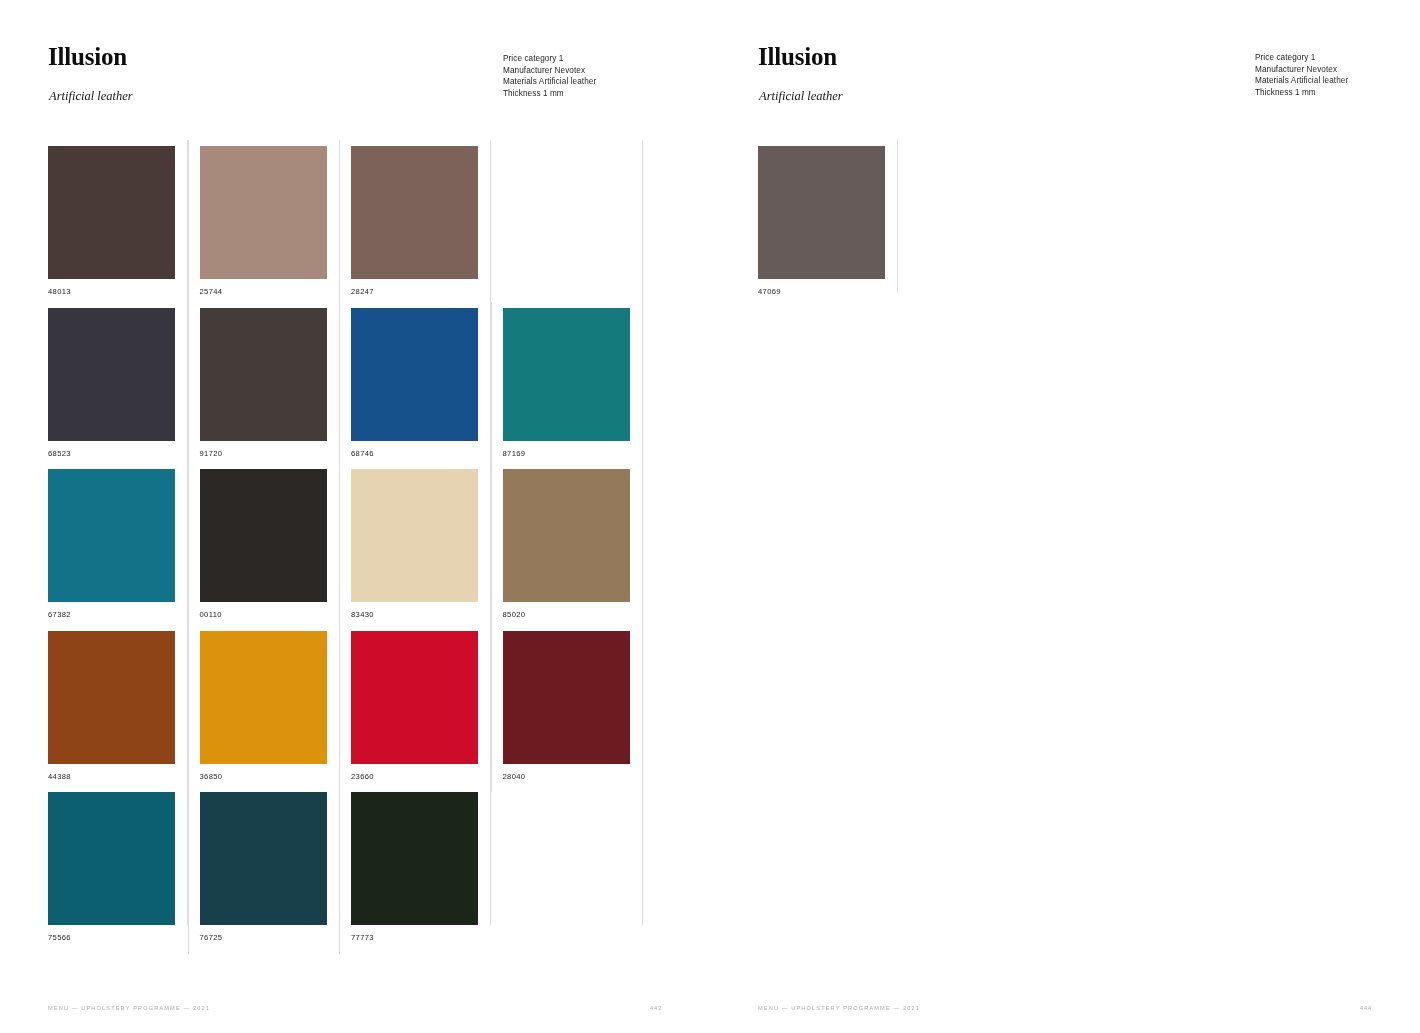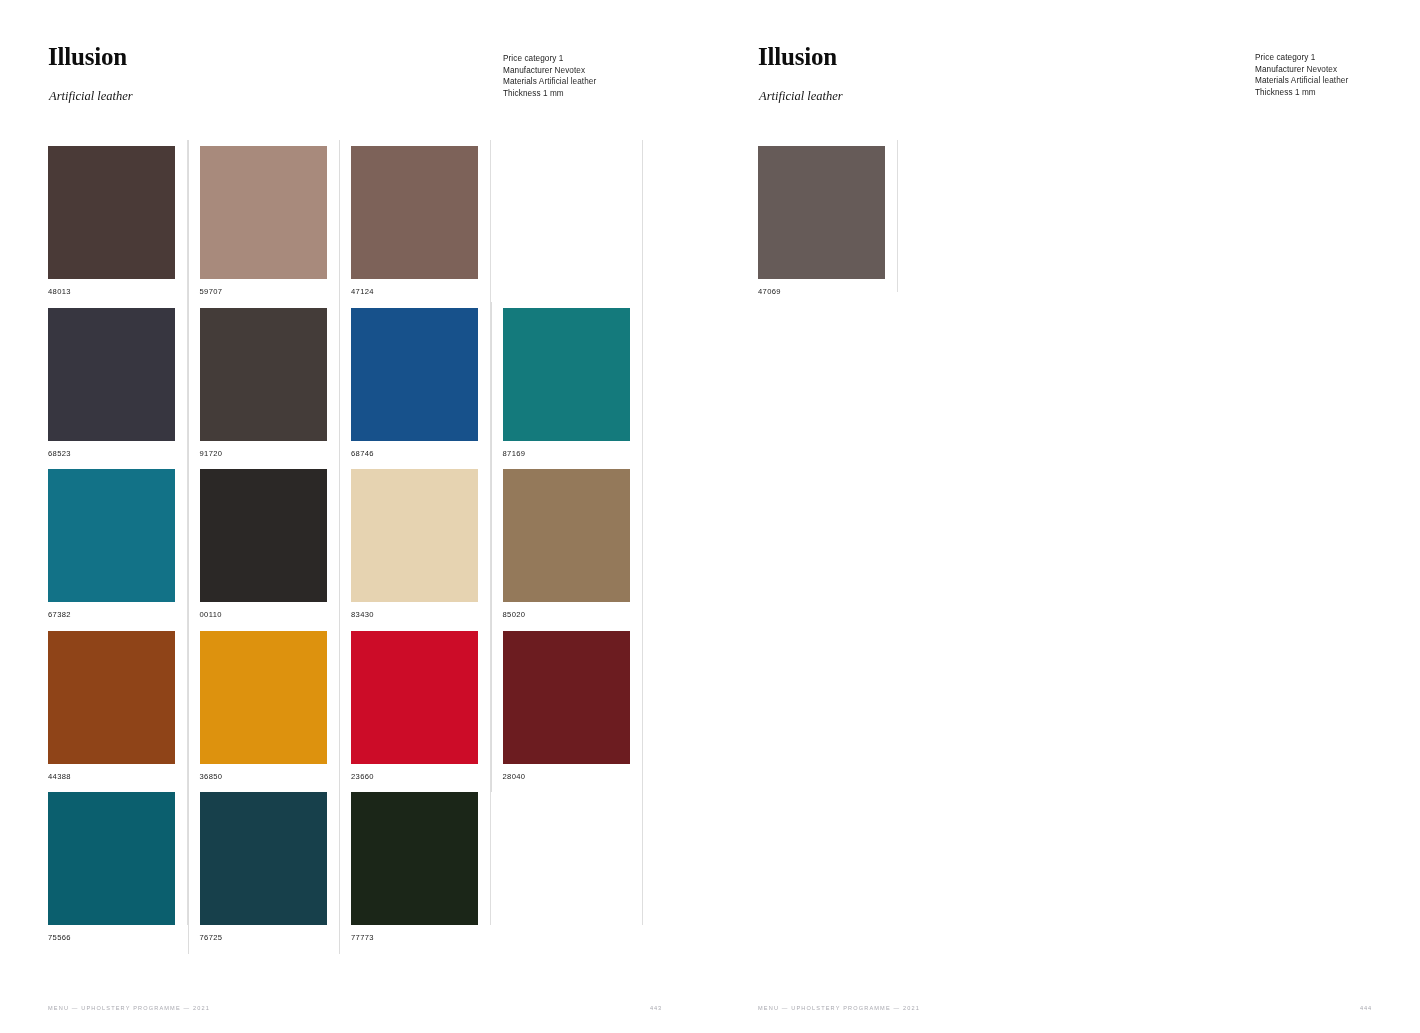--- a/index.html
+++ b/index.html
@@ -187,26 +187,26 @@
 
     <div class="grid">
         <div class="grid-row">
           <div class="cell">
             <div class="swatch" style="background: rgb(74, 58, 55);"></div>
             <div class="swatch-code">48013</div>
           </div>
           <div class="cell">
             <div class="col-rule"></div>
             <div class="swatch" style="background: rgb(168, 138, 124);"></div>
-            <div class="swatch-code">59707</div>
+            <div class="swatch-code">25744</div>
           </div>
           <div class="cell">
             <div class="col-rule"></div>
             <div class="swatch" style="background: rgb(125, 98, 89);"></div>
-            <div class="swatch-code">47124</div>
+            <div class="swatch-code">28247</div>
           </div>
         </div>
         <div class="grid-row">
           <div class="cell">
             <div class="swatch" style="background: rgb(55, 54, 64);"></div>
             <div class="swatch-code">68523</div>
           </div>
           <div class="cell">
             <div class="col-rule"></div>
             <div class="swatch" style="background: rgb(68, 60, 57);"></div>

